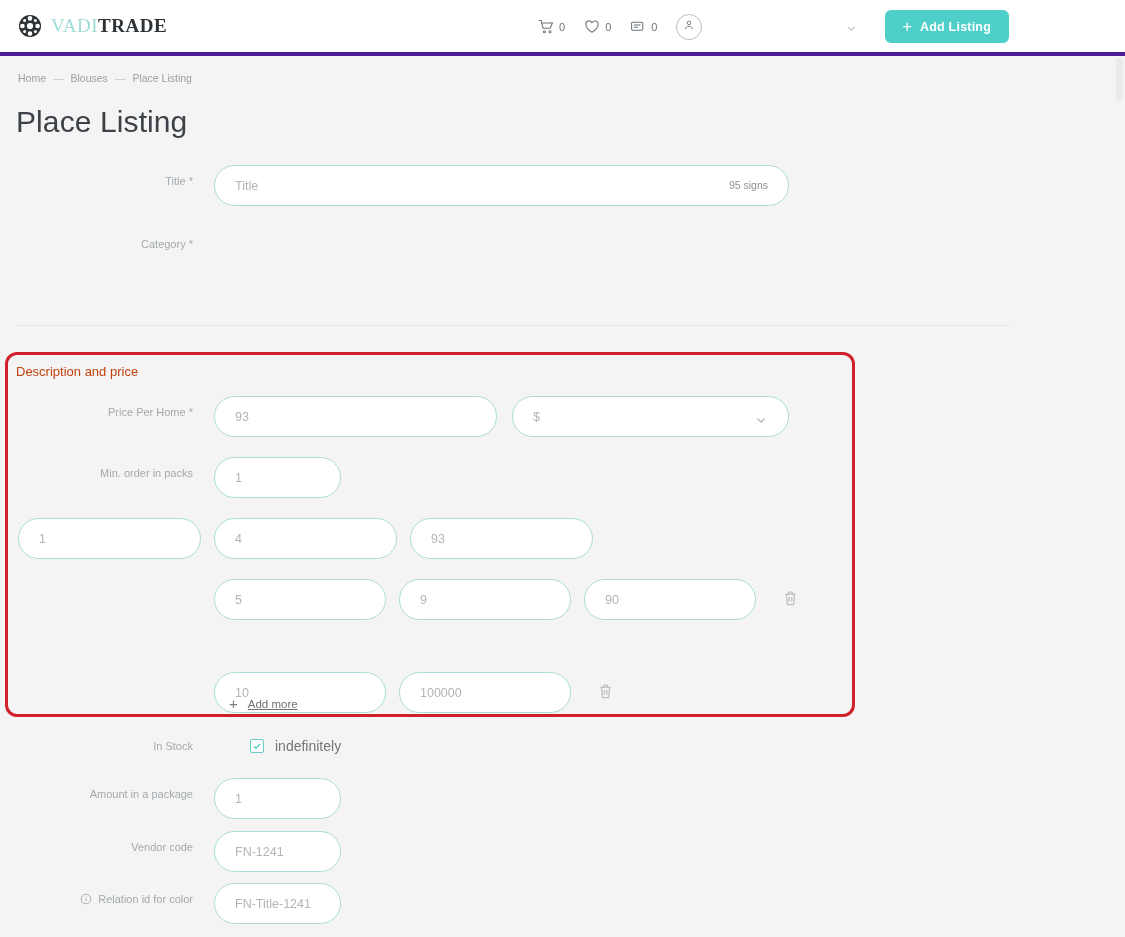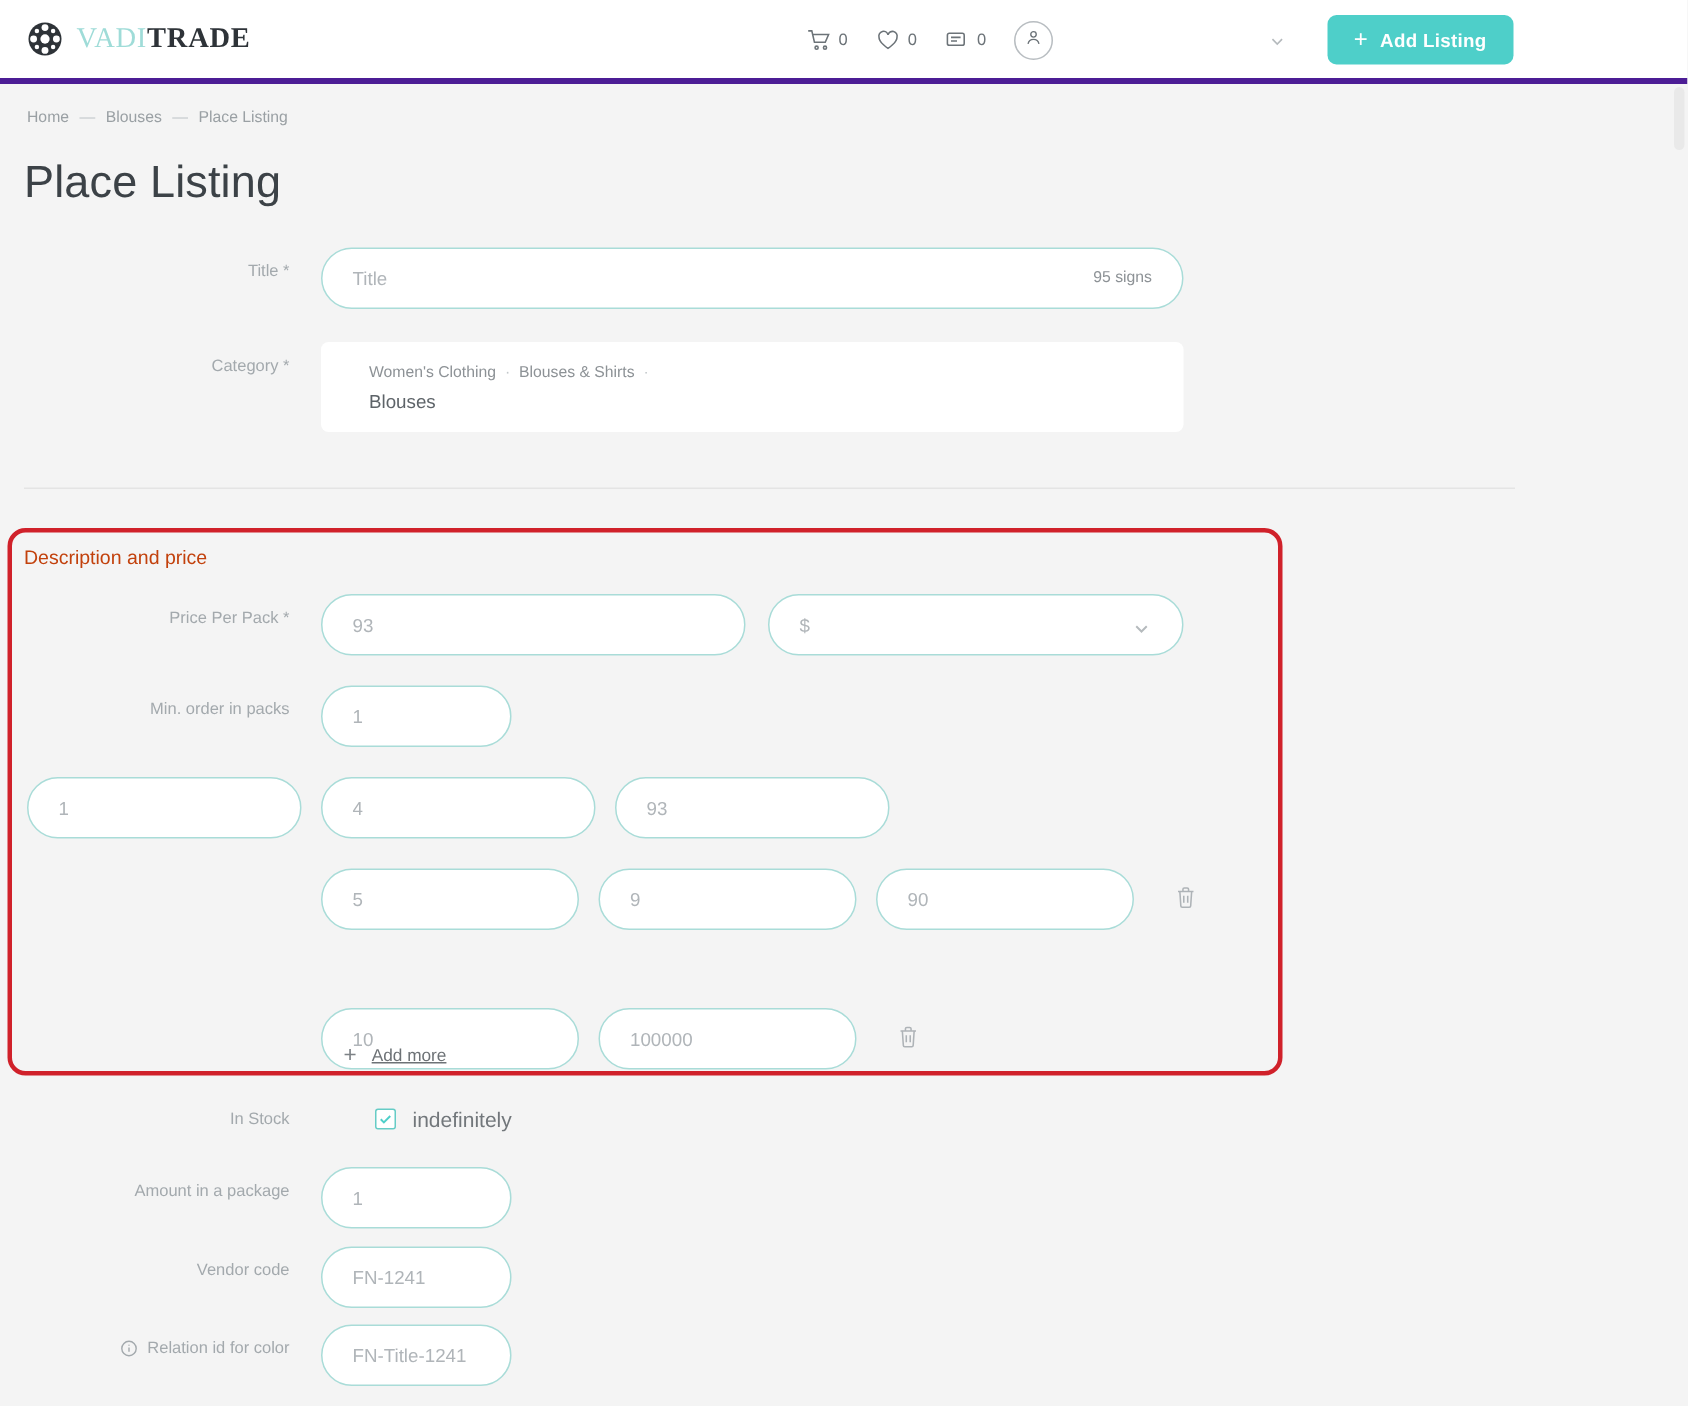--- a/index.html
+++ b/index.html
@@ -266,40 +266,31 @@
       <input class="inp inp-title" value="" placeholder="Title" style="">
       <span class="signs">95 signs</span>
     </div>
   </div>
 
   <div class="row" style="left:18px; top:228px;">
     <div class="lbl">
       <span>Category</span>
       <span class="req">*</span>
     </div>
-    <div class="cat-card">
-      <div class="cat-path">
-        <span>Women's Clothing</span>
-        <span class="dot">·</span>
-        <span>Blouses &amp; Shirts</span>
-        <span class="dot">·</span>
-      </div>
-      <div class="cat-name">Blouses</div>
-    </div>
   </div>
 
   <div class="divider"></div>
 
   <div class="annot"></div>
 
   <div class="section-head">Description and price</div>
 
   <div class="row" style="left:18px; top:396px;">
     <div class="lbl">
-      <span>Price Per Pack</span>
+      <span>Price Per Home</span>
       <span class="req">*</span>
     </div>
     <input class="inp inp-price" value="" placeholder="93" style="">
     <div class="sel-wrap" style="margin-left:15px;">
       <input class="inp inp-currency" value="" readonly="" placeholder="$" style="">
       <span class="sel-caret">
         <svg width="12" height="12" viewBox="0 0 12 12" fill="none" stroke="#b5babd" stroke-width="1.3">
           <path d="M2.5 4.5L6 8l3.5-3.5"></path>
         </svg>
       </span>

